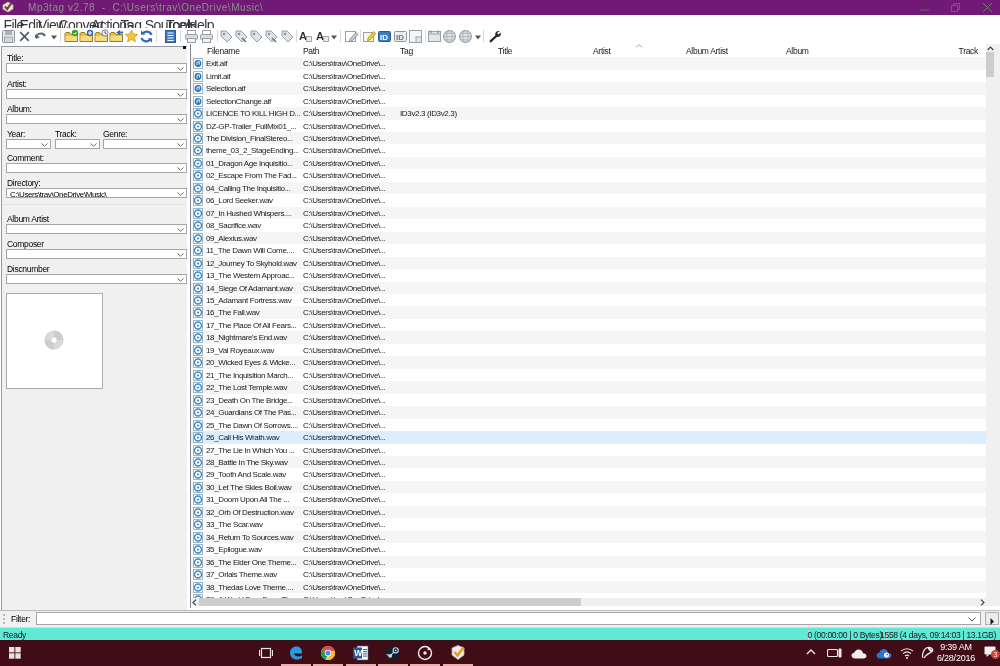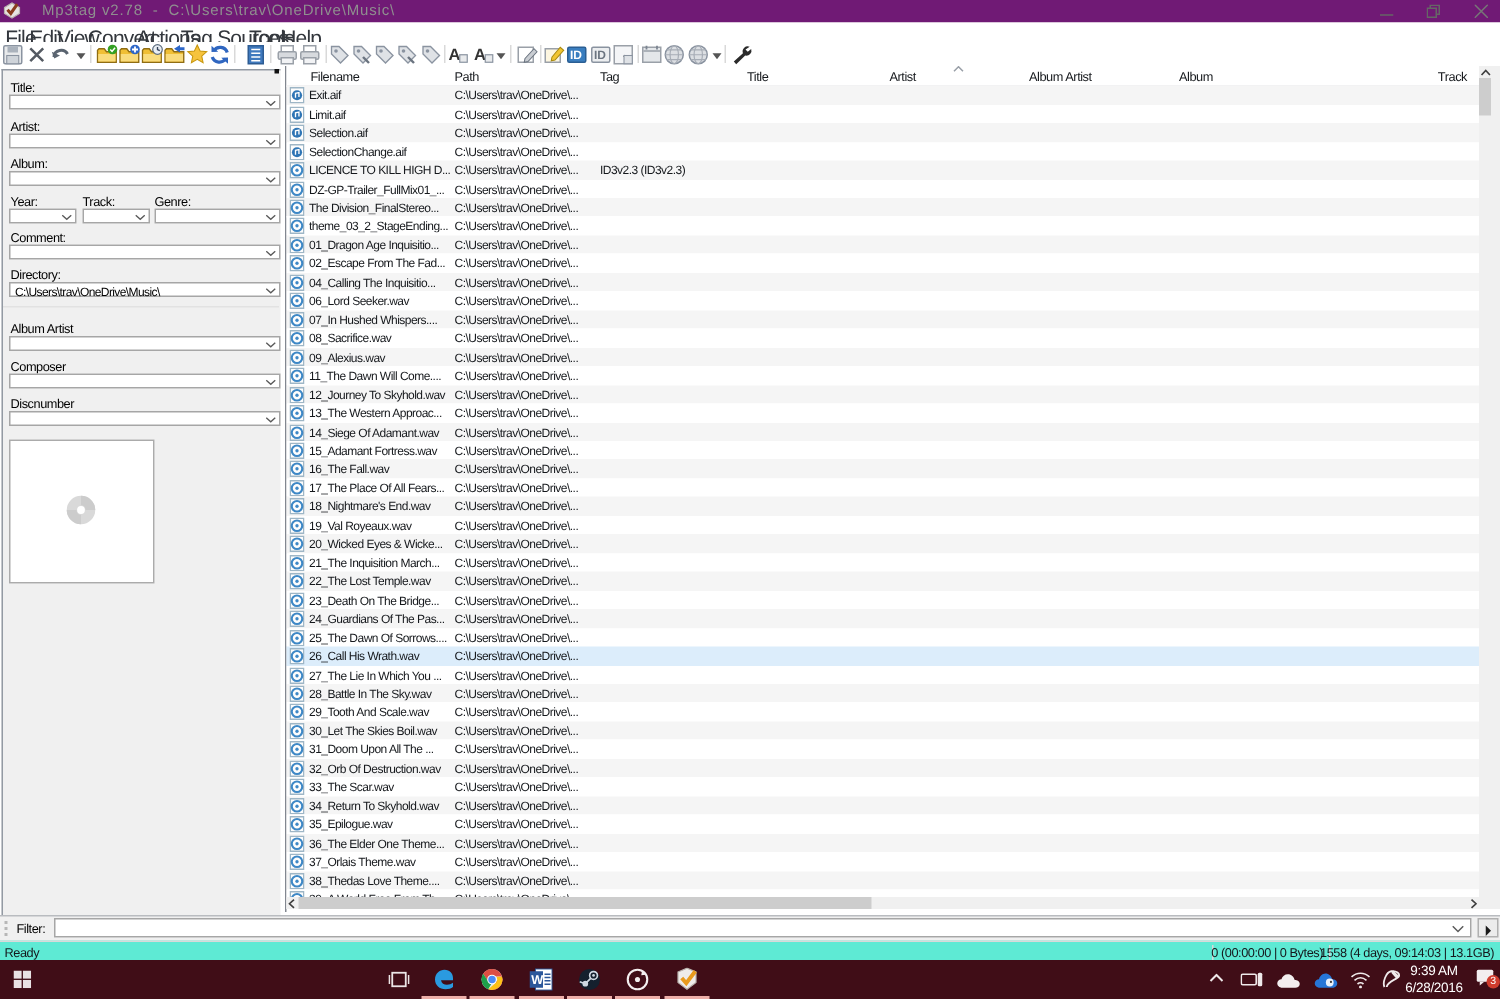--- a/index.html
+++ b/index.html
@@ -679,21 +679,21 @@
       </svg>
       <span class="c1">33_The Scar.wav</span>
       <span class="c2">C:\Users\trav\OneDrive\...</span>
     </div>
 <div class="row odd" style="top:530.7px">
       <svg class="ric" width="10" height="11" viewBox="0 0 10 11">
         <rect x="0.5" y="0.5" width="9" height="10" fill="#fdfdfd" stroke="#9eb6c6"></rect>
         <circle cx="5" cy="5.5" r="3.5" fill="none" stroke="#3e88c6" stroke-width="1.4"></circle>
         <circle cx="5" cy="5.5" r="1.1" fill="#3e88c6"></circle>
       </svg>
-      <span class="c1">34_Return To Skyhold.wav</span>
+      <span class="c1">34_Return To Sources.wav</span>
       <span class="c2">C:\Users\trav\OneDrive\...</span>
     </div>
 <div class="row even" style="top:543.1px">
       <svg class="ric" width="10" height="11" viewBox="0 0 10 11">
         <rect x="0.5" y="0.5" width="9" height="10" fill="#fdfdfd" stroke="#9eb6c6"></rect>
         <circle cx="5" cy="5.5" r="3.5" fill="none" stroke="#3e88c6" stroke-width="1.4"></circle>
         <circle cx="5" cy="5.5" r="1.1" fill="#3e88c6"></circle>
       </svg>
       <span class="c1">35_Epilogue.wav</span>
       <span class="c2">C:\Users\trav\OneDrive\...</span>

